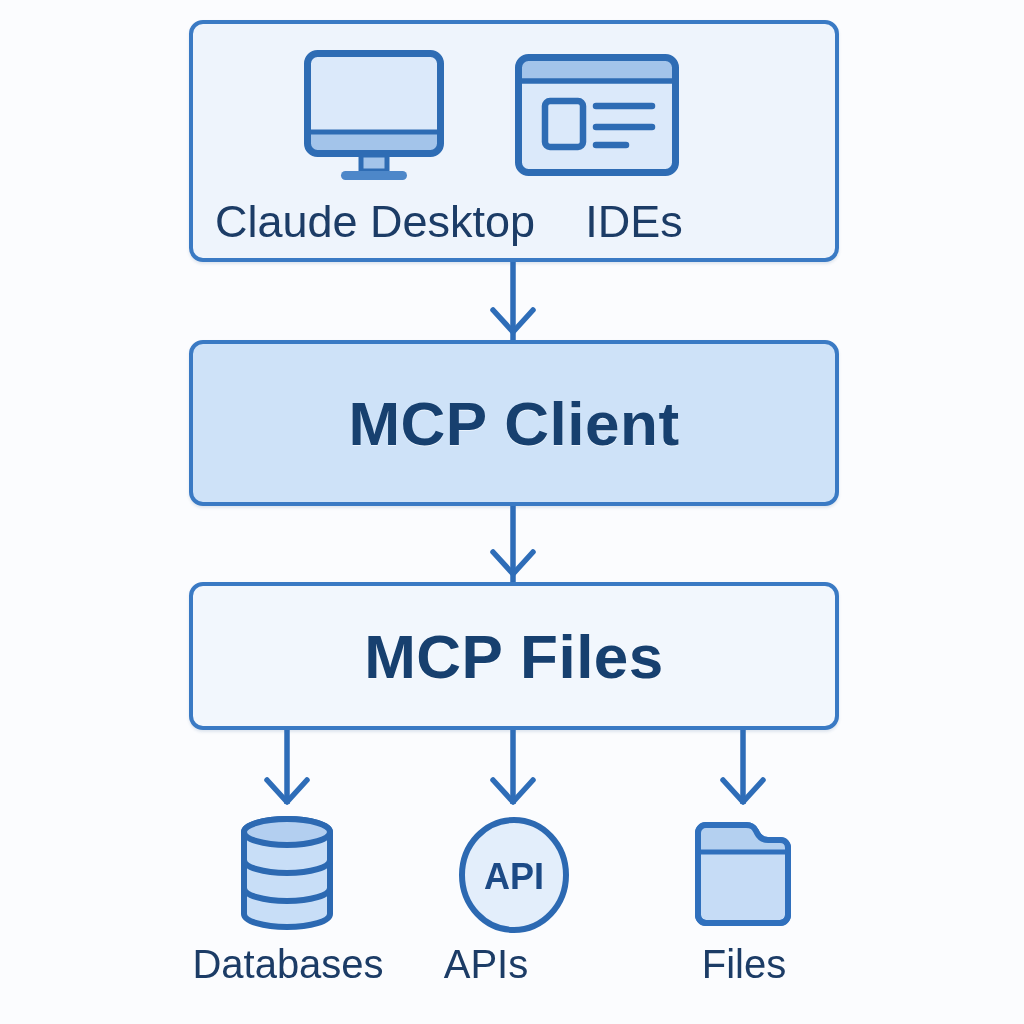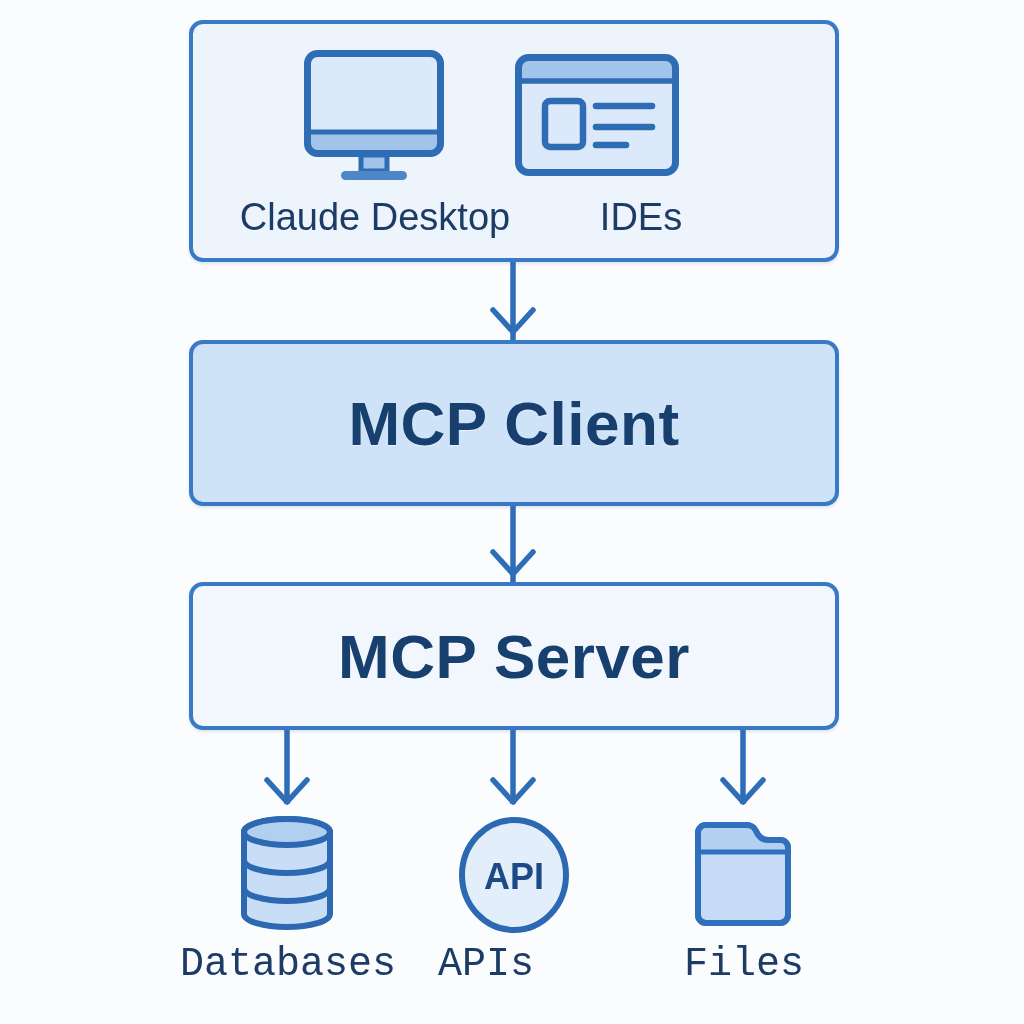--- a/index.html
+++ b/index.html
@@ -18,23 +18,23 @@
   .box-client { left:189px; top:340px; width:650px; height:166px; background:#cee2f8;
                 display:flex; align-items:center; justify-content:center; }
   .box-server { left:189px; top:582px; width:650px; height:148px; background:#f2f7fd;
                 display:flex; align-items:center; justify-content:center; }
   .box-title {
     font-size:62px; font-weight:bold; color:#17406f; letter-spacing:0.5px;
     text-shadow:0 1px 0 rgba(255,255,255,0.55);
   }
   .node-label {
     position:absolute; transform:translateX(-50%);
-    font-size:38px; font-weight:500; color:#1c3c66; white-space:nowrap;
+    font-size:45px; font-weight:500; color:#1c3c66; white-space:nowrap;
   }
-  .bottom-label { font-size:40px; top:942px;font-family:Liberation Mono, monospace; }
+  .bottom-label { font-size:40px; top:942px; }
   .icon-svg, .arrow-svg { position:absolute; display:block; }
 </style>
 </head>
 <body>
 
 <div class="canvas">
 
   <div class="box box-top"></div>
 
   <svg class="icon-svg" style="left:304px; top:50px;" width="140" height="130" viewBox="0 0 140 130" aria-hidden="true">
@@ -51,38 +51,38 @@
     <path d="M13,4 H151 Q160,4 160,13 V27 H4 V13 Q4,4 13,4 Z" fill="#a3c4ea"></path>
     <rect x="3.5" y="3.5" width="157" height="115" rx="10" fill="none" stroke="#2e6cb4" stroke-width="7"></rect>
     <line x1="4" y1="27" x2="160" y2="27" stroke="#2e6cb4" stroke-width="5.5"></line>
     <rect x="30" y="47" width="38" height="46" rx="5" fill="#dbe9fa" stroke="#2e6cb4" stroke-width="6.5"></rect>
     <line x1="81" y1="52" x2="137" y2="52" stroke="#2e6cb4" stroke-width="6.5" stroke-linecap="round"></line>
     <line x1="81" y1="73" x2="137" y2="73" stroke="#2e6cb4" stroke-width="6.5" stroke-linecap="round"></line>
     <line x1="81" y1="91" x2="111" y2="91" stroke="#2e6cb4" stroke-width="6.5" stroke-linecap="round"></line>
   </svg>
 
   <div class="node-label" style="left:375px; top:196px;">Claude Desktop</div>
-  <div class="node-label" style="left:634px; top:196px;margin-left:7px;">IDEs</div>
+  <div class="node-label" style="left:634px; top:196px;">IDEs</div>
 
   <svg class="arrow-svg" style="left:485px; top:262px;" width="56" height="79" viewBox="0 0 56 79" aria-hidden="true">
     <path d="M28,0 V78" stroke="#2e6db8" stroke-width="5.5" fill="none"></path>
     <path d="M8,48 L28,70 L48,48" stroke="#2e6db8" stroke-width="5.5" fill="none" stroke-linecap="round" stroke-linejoin="round"></path>
   </svg>
 
   <div class="box box-client">
     <span class="box-title">MCP Client</span>
   </div>
 
   <svg class="arrow-svg" style="left:485px; top:506px;" width="56" height="77" viewBox="0 0 56 77" aria-hidden="true">
     <path d="M28,0 V76" stroke="#2e6db8" stroke-width="5.5" fill="none"></path>
     <path d="M8,46 L28,68 L48,46" stroke="#2e6db8" stroke-width="5.5" fill="none" stroke-linecap="round" stroke-linejoin="round"></path>
   </svg>
 
   <div class="box box-server">
-    <span class="box-title">MCP Server</span>
+    <span class="box-title">MCP Files</span>
   </div>
 
   <svg class="arrow-svg" style="left:259px; top:730px;" width="56" height="80" viewBox="0 0 56 80" aria-hidden="true">
     <path d="M28,0 V74" stroke="#2e6db8" stroke-width="5.5" fill="none"></path>
     <path d="M8,50 L28,72 L48,50" stroke="#2e6db8" stroke-width="5.5" fill="none" stroke-linecap="round" stroke-linejoin="round"></path>
   </svg>
   <svg class="arrow-svg" style="left:485px; top:730px;" width="56" height="80" viewBox="0 0 56 80" aria-hidden="true">
     <path d="M28,0 V74" stroke="#2e6db8" stroke-width="5.5" fill="none"></path>
     <path d="M8,50 L28,72 L48,50" stroke="#2e6db8" stroke-width="5.5" fill="none" stroke-linecap="round" stroke-linejoin="round"></path>
   </svg>

